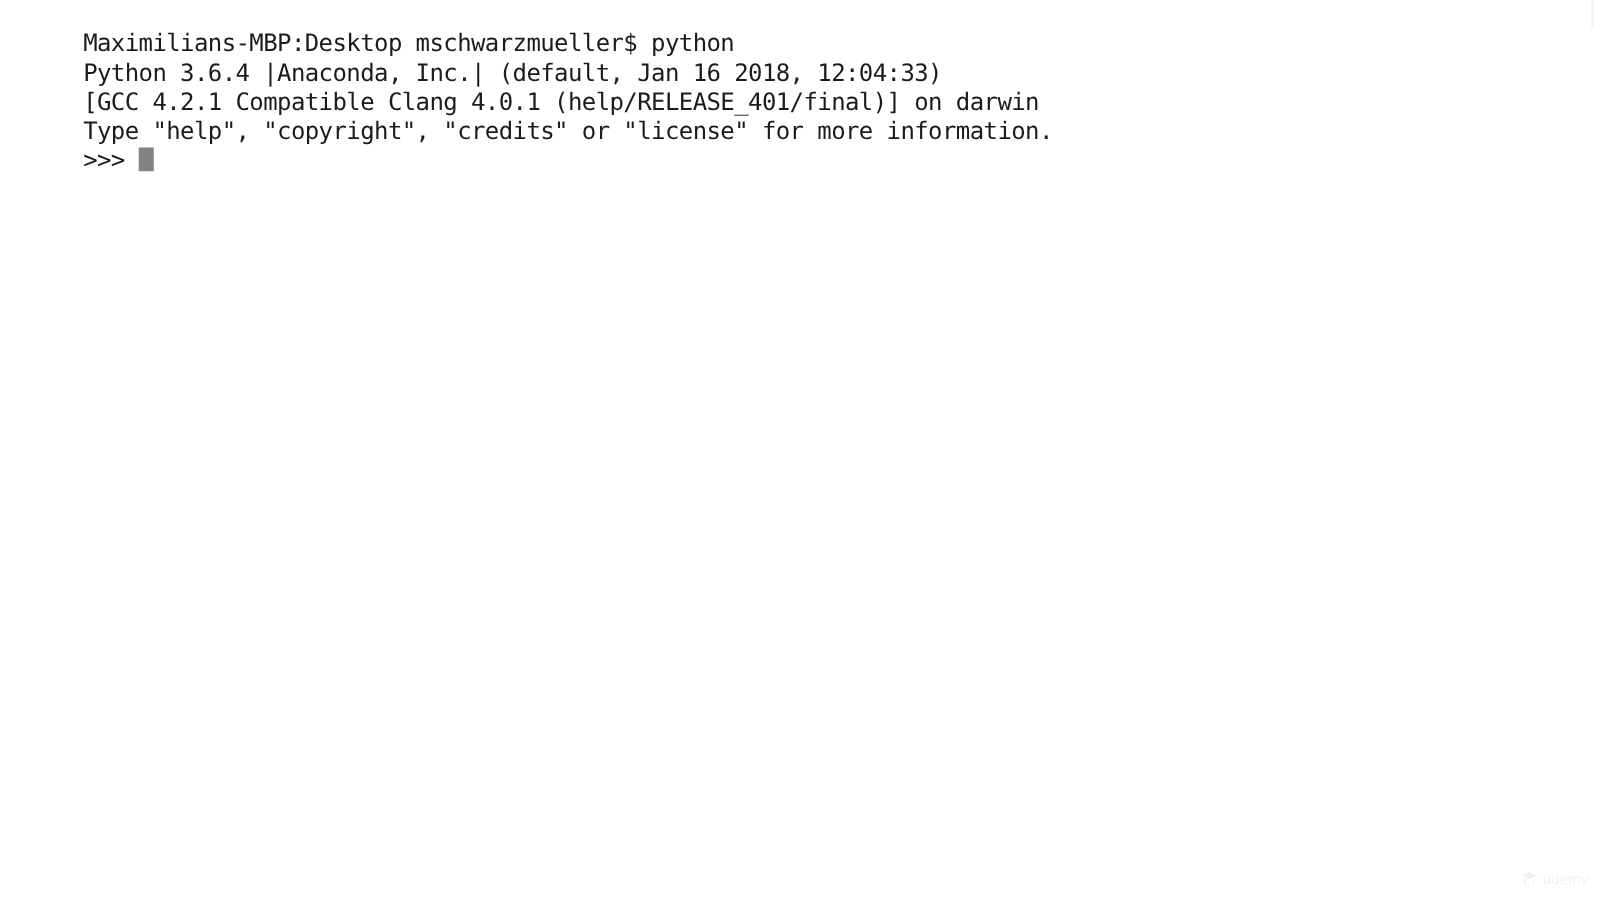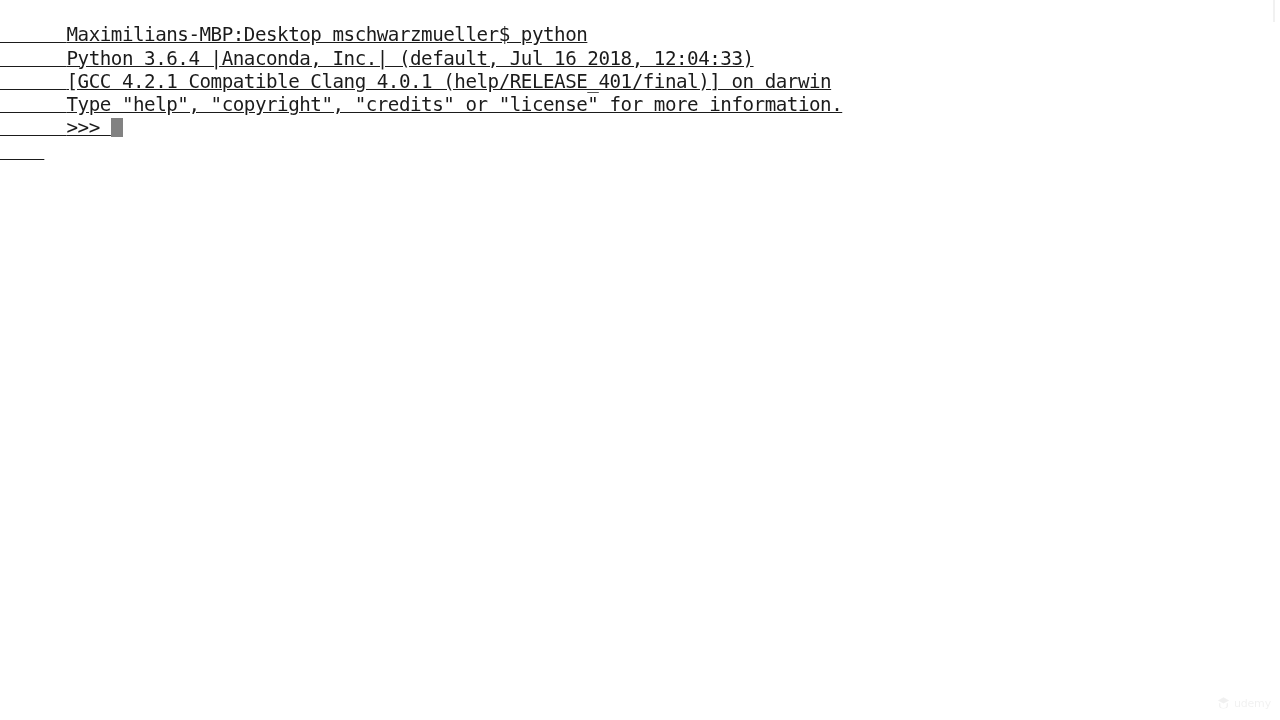--- a/index.html
+++ b/index.html
@@ -31,21 +31,20 @@
     display: block;
     height: 23.3px;
     line-height: 23.3px;
     white-space: pre;
     font-family: "DejaVu Sans Mono", "Liberation Mono", monospace;
     font-size: 19.2px;
     letter-spacing: -0.47px;
     color: #1b1b1b;
     padding-left: 0px;
     margin: 0;
-    text-decoration: underline;
   }
 
   .term-line.prompt-line {
     position: relative;
   }
 
   .term-text {
     white-space: pre;
     font: inherit;
     color: inherit;
@@ -99,21 +98,21 @@
 
   <div id="caret-artifact"></div>
 
   <div id="terminal-output">
 
     <div class="term-line">
       <span class="term-text">Maximilians-MBP:Desktop mschwarzmueller$ python</span>
     </div>
 
     <div class="term-line">
-      <span class="term-text">Python 3.6.4 |Anaconda, Inc.| (default, Jul 16 2018, 12:04:33)</span>
+      <span class="term-text">Python 3.6.4 |Anaconda, Inc.| (default, Jan 16 2018, 12:04:33)</span>
     </div>
 
     <div class="term-line">
       <span class="term-text">[GCC 4.2.1 Compatible Clang 4.0.1 (help/RELEASE_401/final)] on darwin</span>
     </div>
 
     <div class="term-line">
       <span class="term-text">Type "help", "copyright", "credits" or "license" for more information.</span>
     </div>
 

